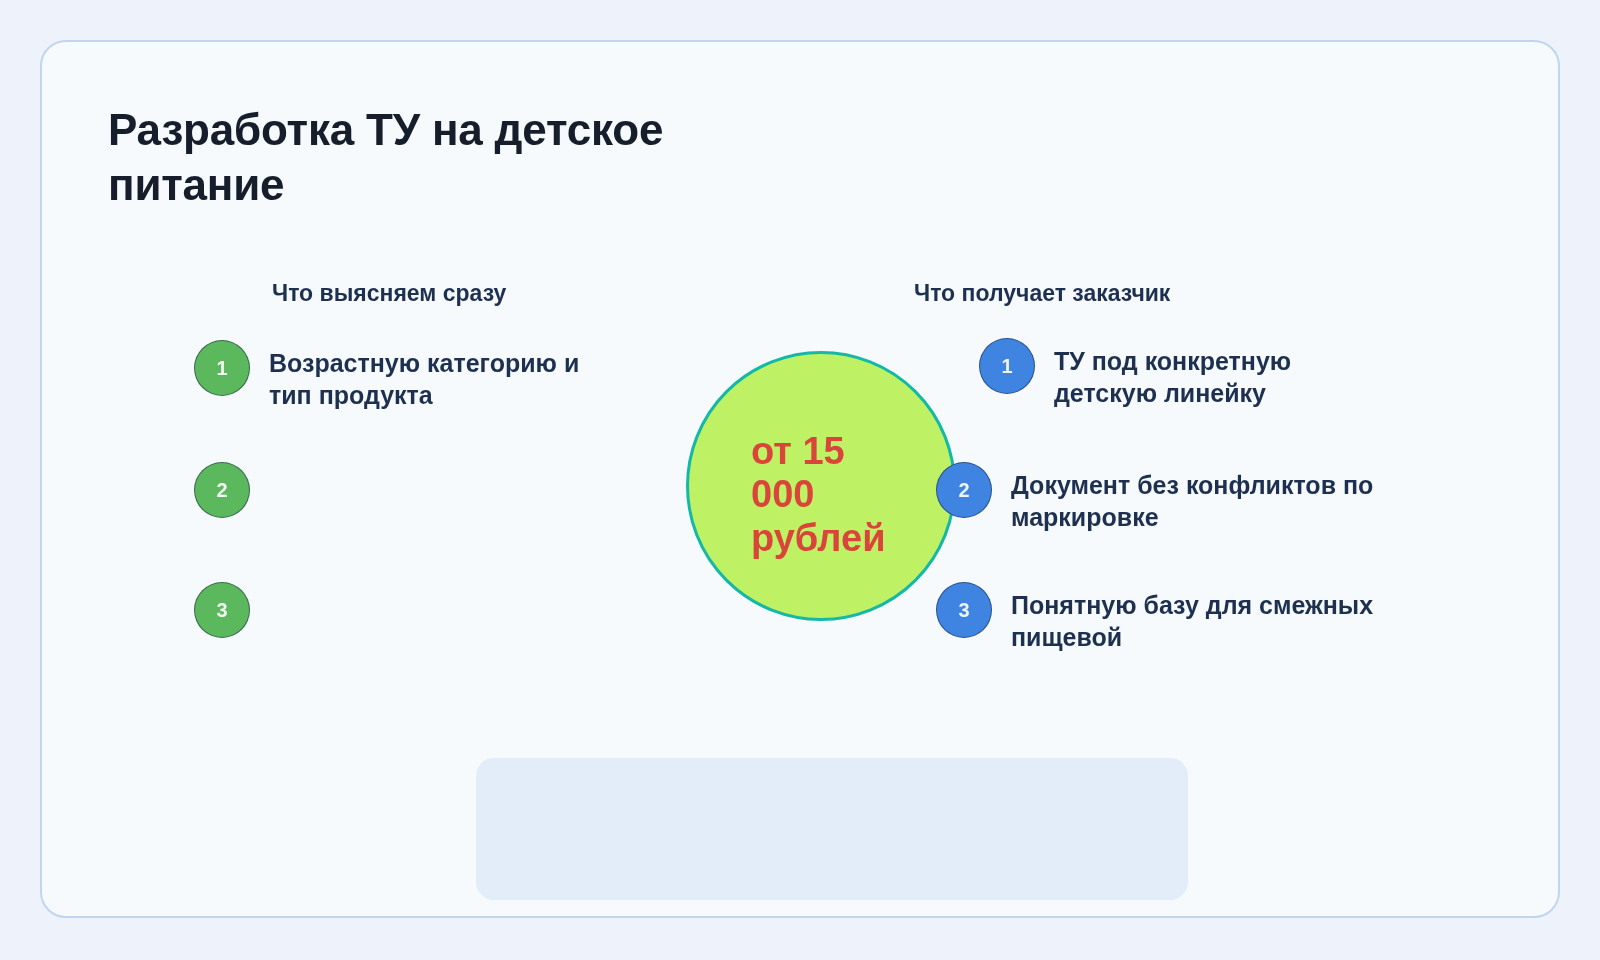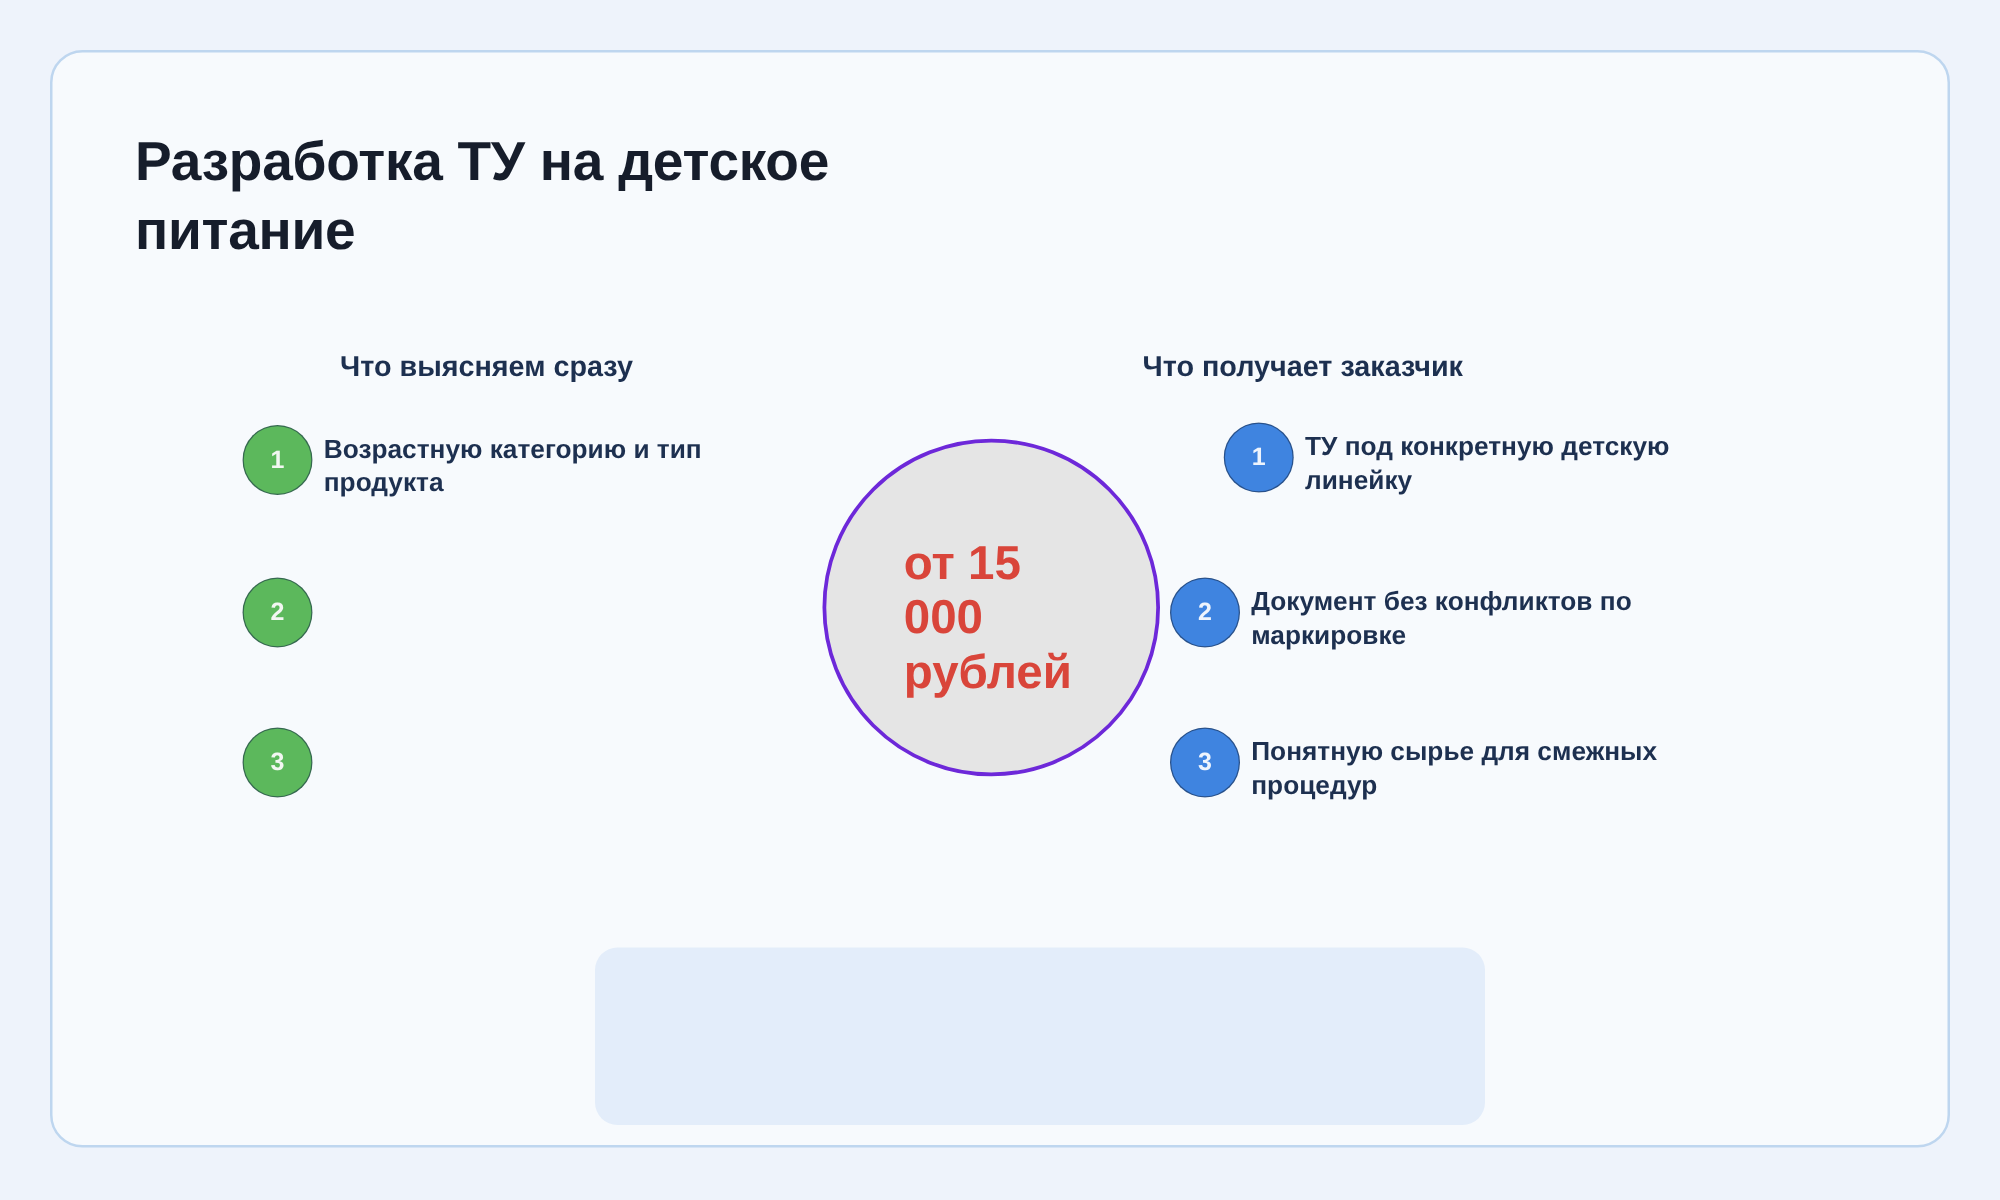--- a/index.html
+++ b/index.html
@@ -85,51 +85,51 @@
     font-size: 20px;
     font-weight: bold;
     color: #f2f7f2;
     box-sizing: border-box;
     border: 1px solid rgba(22, 40, 70, 0.55);
   }
   .badge.green { background: #5cb85c; }
   .badge.blue  { background: #3f84e0; color: #eef4fd; }
 
   .item-text {
-    font-size: 21px;
+    font-size: 25px;
     line-height: 1.28;
     font-weight: bold;
     color: #1d3050;
     padding-top: 7px;
-    margin-left: 9px;
+    margin-left: 19px;
   }
 
   
   .item.l1 { left: 152px; top: 298px; width: 420px; }
   .item.l2 { left: 152px; top: 420px; width: 420px; }
   .item.l3 { left: 152px; top: 540px; width: 420px; }
 
   
   .item.r1 { left: 916px; top: 296px; width: 440px; }
   .item.r2 { left: 894px; top: 420px; width: 460px; }
   .item.r3 { left: 894px; top: 540px; width: 460px; }
 
   .item.r1 .badge { margin-left: 21px; }
 
   
   .circle {
     position: absolute;
-    left: 616px;
+    left: 644px;
     top: 309px;
     width: 270px;
     height: 270px;
     box-sizing: border-box;
     border-radius: 50%;
-    background: #e5e5e5;
-    border: 3px solid #6d28d9;
+    background: #bef264;
+    border: 3px solid #14b8a6;
   }
   .circle-price {
     position: absolute;
     left: 62px;
     top: 76px;
     width: 150px;
     font-size: 38px;
     line-height: 1.14;
     font-weight: bold;
     color: #d9453a;
@@ -192,19 +192,19 @@
       <div class="item-text">ТУ под конкретную детскую линейку</div>
     </div>
 
     <div class="item r2">
       <div class="badge blue">2</div>
       <div class="item-text">Документ без конфликтов по маркировке</div>
     </div>
 
     <div class="item r3">
       <div class="badge blue">3</div>
-      <div class="item-text">Понятную сырье для смежных процедур</div>
+      <div class="item-text">Понятную базу для смежных пищевой</div>
     </div>
 
     <div class="note-box"></div>
 
   </div>
 </div>
 
 </body></html>

